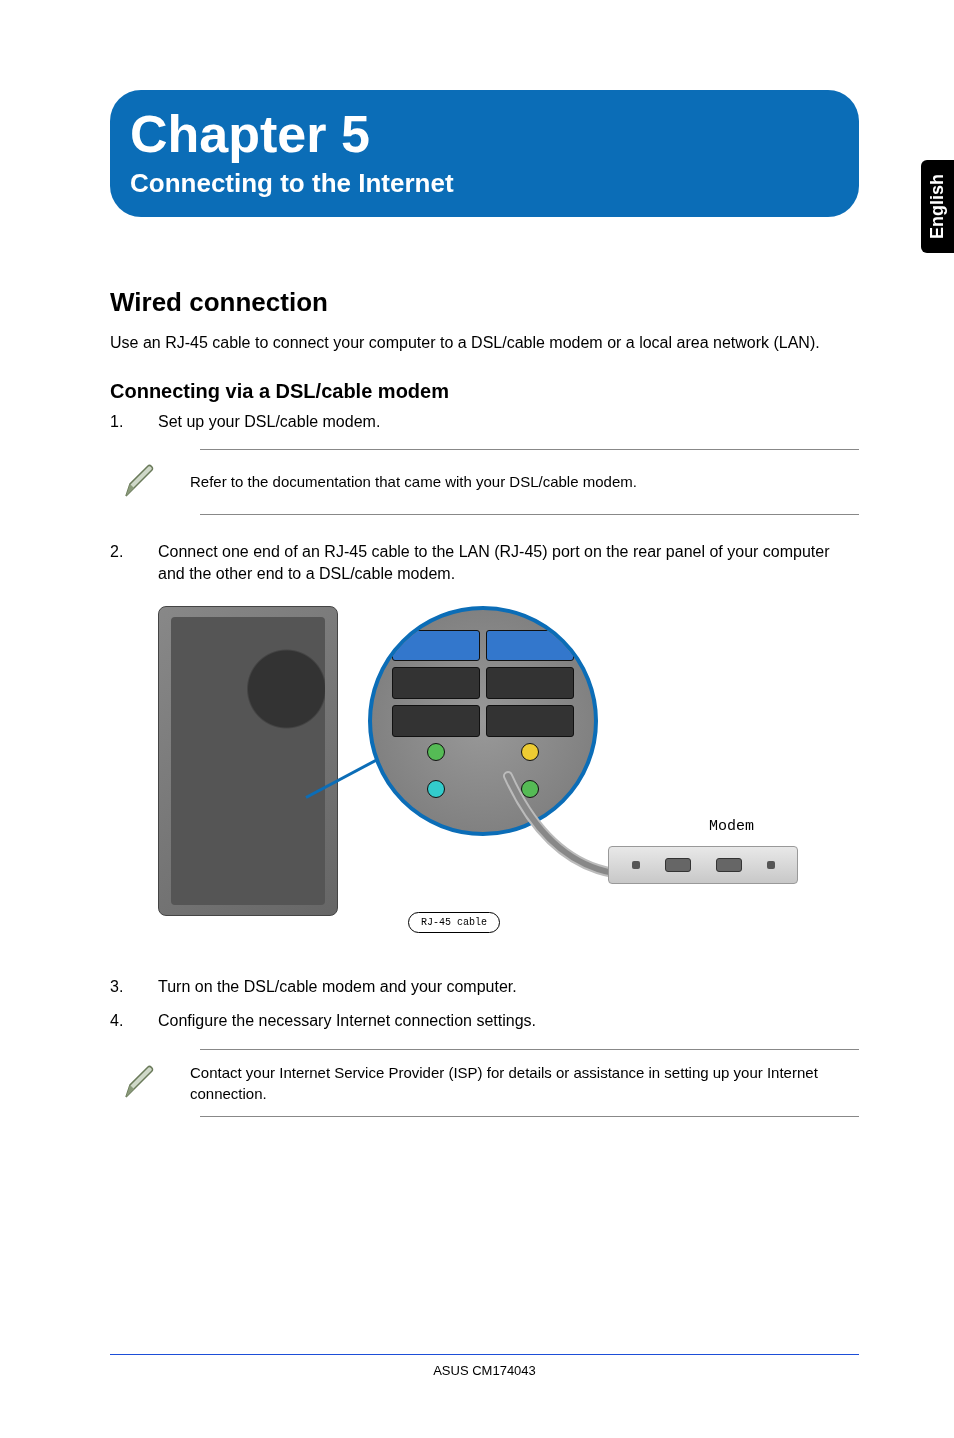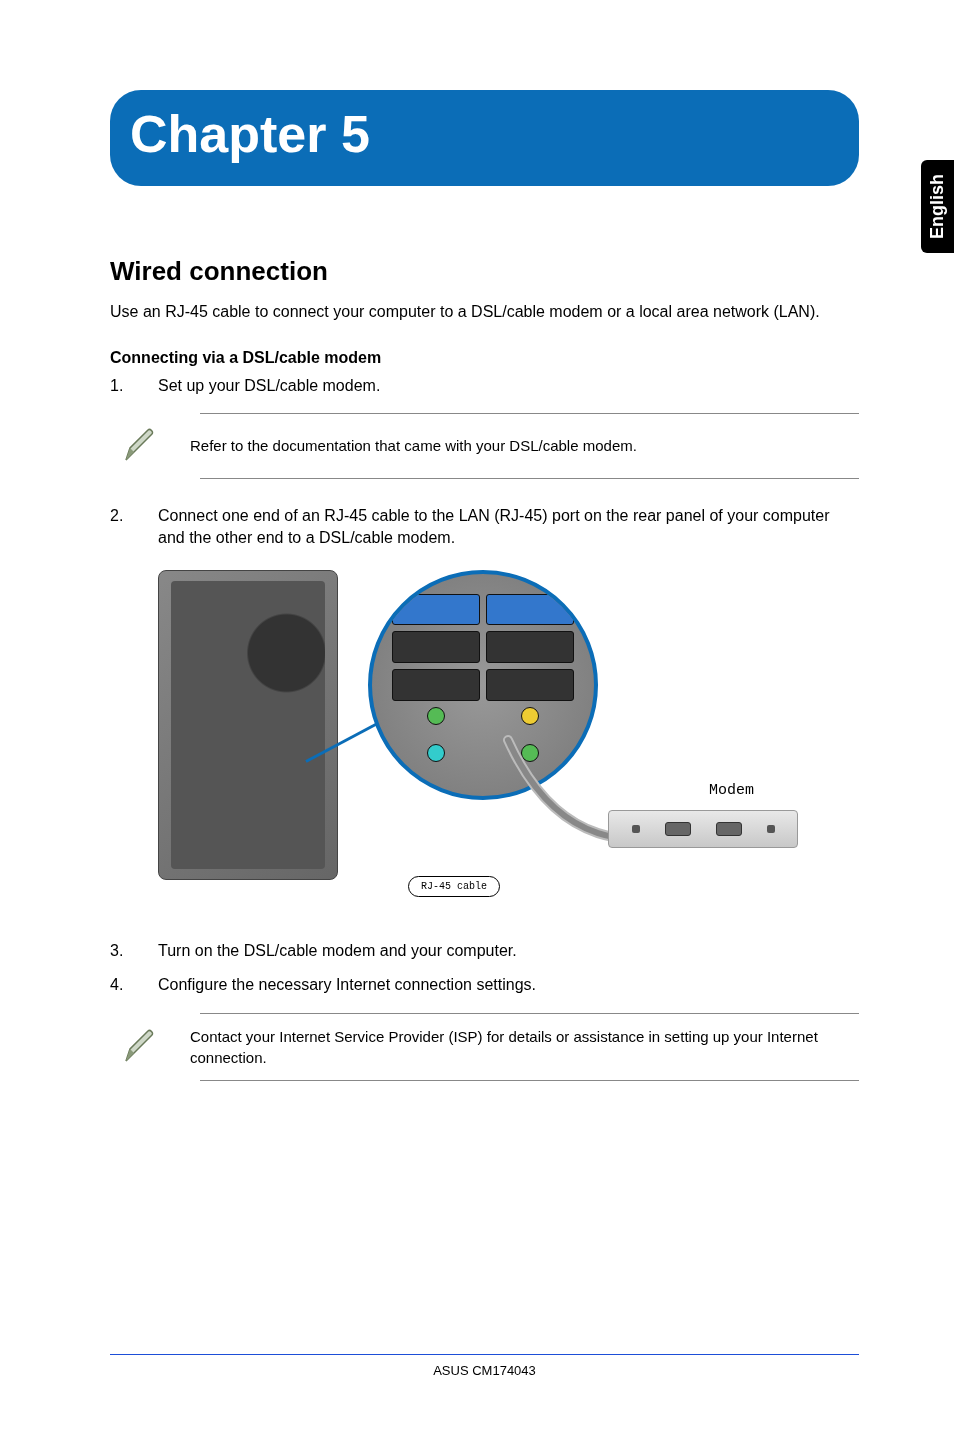--- a/index.html
+++ b/index.html
@@ -49,21 +49,21 @@
     font-size: 26px;
     font-weight: bold;
     margin-bottom: 14px;
   }
   .body-text {
     font-size: 16px;
     line-height: 1.35;
     margin-bottom: 26px;
   }
   .h3 {
-    font-size: 16px;
+    font-size: 20px;
     font-weight: bold;
     margin-bottom: 8px;
   }
   .h4 {
     font-size: 16px;
     font-weight: bold;
     margin-bottom: 12px;
   }
   .step {
     display: flex;
@@ -197,20 +197,21 @@
 </style>
 </head>
 <body>
 
 <div class="page">
 
   <div class="lang-tab">English</div>
 
   <div class="chapter-banner">
     <div class="chapter-title">Chapter 5</div>
+    <div class="chapter-subtitle">Connecting to the Internet</div>
   </div>
 
   <div class="h2">Wired connection</div>
   <div class="body-text">Use an RJ-45 cable to connect your computer to a DSL/cable modem or a local area network (LAN).</div>
 
   <div class="h3">Connecting via a DSL/cable modem</div>
 
   <div class="step">
     <div class="step-num">1.</div>
     <div class="step-text">Set up your DSL/cable modem.</div>

